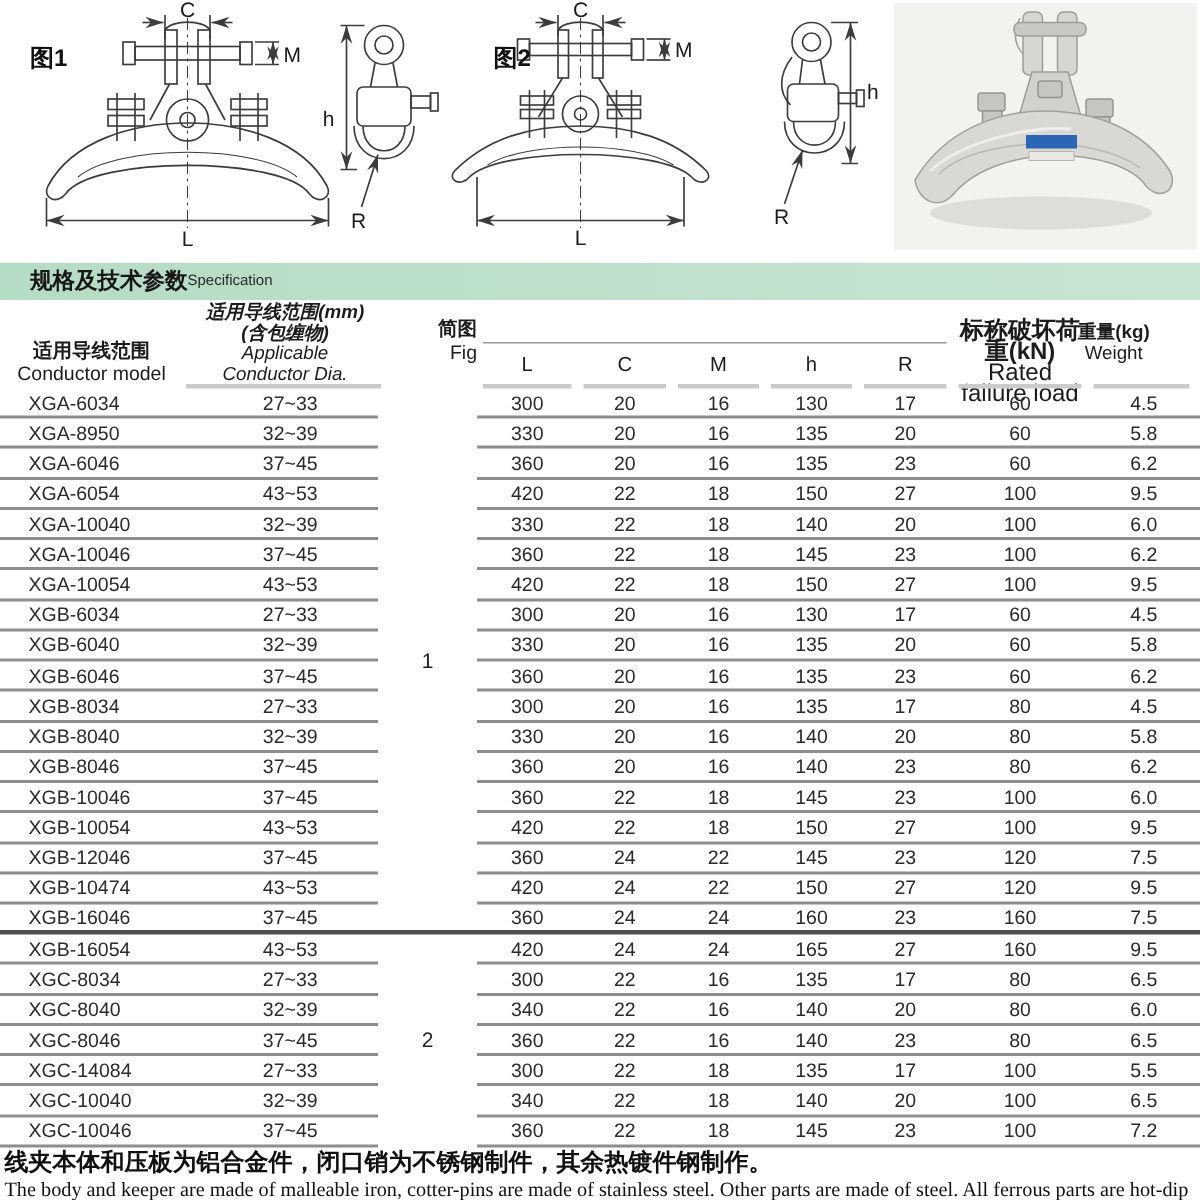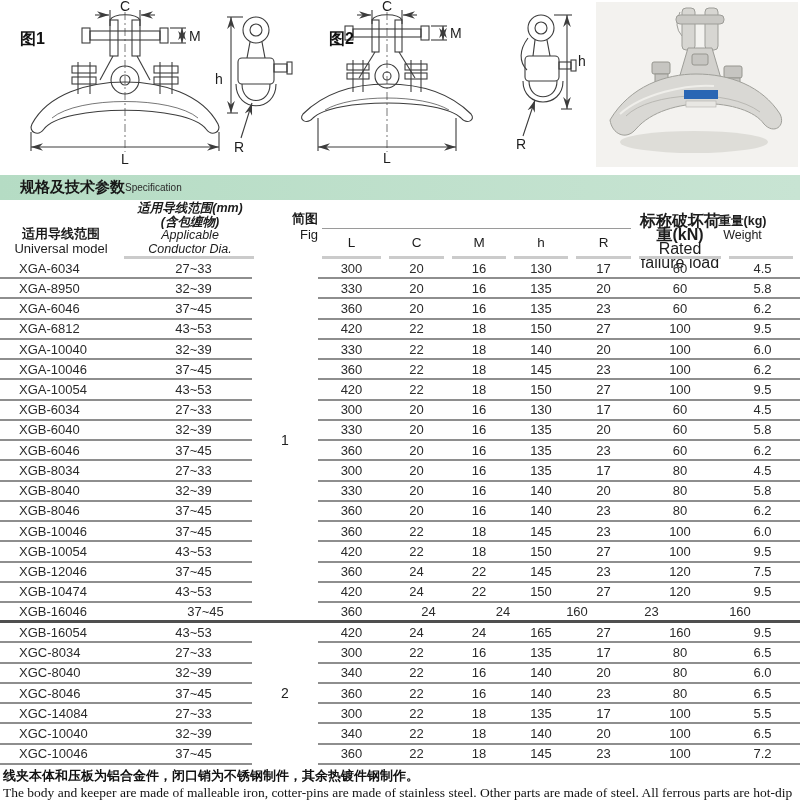--- a/index.html
+++ b/index.html
@@ -43,29 +43,29 @@
   .hline.load   { left: 639px; width: 82px; }
   .hline.weight { left: 729px; width: 64px; }
 
   
   .tbody { position: relative; width: 800px; }
   .trow { display: flex; height: 20.24px; }
   .tg { height: 100%; display: grid; align-items: center; border-bottom: 2px solid #8e8e8e; }
   .tg.left  { width: 252px; grid-template-columns: 135px 117px; }
   .tg.right { width: 482px; grid-template-columns: 67px 63px 62px 62px 63px 90px 75px; }
   .figcol { width: 66px; height: 100%; }
-  .trow.group-end .tg, .trow.group-end .figcol { border-bottom: 3px solid #4f4f4f; gap: 12px; }
+  .trow.group-end .tg, .trow.group-end .figcol { border-bottom: 3px solid #4f4f4f; }
   .cell { font-size: 13px; color: #2b2b2b; text-align: center; white-space: nowrap; }
   .cell.model { text-align: left; padding-left: 19px; }
   .fig-label { position: absolute; left: 252px; width: 66px; text-align: center;
                font-size: 14px; color: #222; }
 
   
   .notes { padding: 3px 3px 0 3px; }
-  .note-zh { font-size: 13px; font-weight: bold; color: #111; line-height: 16px; }
+  .note-zh { font-size: 16px; font-weight: bold; color: #111; line-height: 16px; }
   .note-en { font-family: "Liberation Serif", serif; font-size: 13.5px; color: #111; line-height: 17px; }
 </style>
 </head>
 <body>
 
 <div class="drawings">
 
   <svg id="fig1" class="fig" width="295" height="175" viewBox="0 0 295 175">
     <defs>
       <marker id="arw1" orient="auto-start-reverse" markerWidth="12" markerHeight="9" refX="11" refY="4.5">
@@ -219,21 +219,21 @@
 </div>
 
 <div class="section-bar" style="background: linear-gradient(90deg, rgb(181, 220, 196), rgb(200, 228, 211));">
   <span class="section-zh">规格及技术参数</span>
   <span class="section-en">Specification</span>
 </div>
 
 <div class="thead">
   <div class="h-model">
     <div class="zh">适用导线范围</div>
-    <div>Universal  model</div>
+    <div>Conductor  model</div>
   </div>
   <div class="h-dia">
     <div class="zh">适用导线范围(mm)</div>
     <div class="zh">(含包缠物)</div>
     <div>Applicable</div>
     <div>Conductor Dia.</div>
   </div>
   <div class="h-fig">
     <div class="zh">简图</div>
     <div>Fig</div>
@@ -303,21 +303,21 @@
       <div class="cell">20</div>
       <div class="cell">16</div>
       <div class="cell">135</div>
       <div class="cell">23</div>
       <div class="cell">60</div>
       <div class="cell">6.2</div>
     </div>
   </div>
     <div class="trow">
     <div class="tg left">
-      <div class="cell model">XGA-6812</div>
+      <div class="cell model">XGA-6054</div>
       <div class="cell">43~53</div>
     </div>
     <div class="figcol"></div>
     <div class="tg right">
       <div class="cell">420</div>
       <div class="cell">22</div>
       <div class="cell">18</div>
       <div class="cell">150</div>
       <div class="cell">27</div>
       <div class="cell">100</div>

